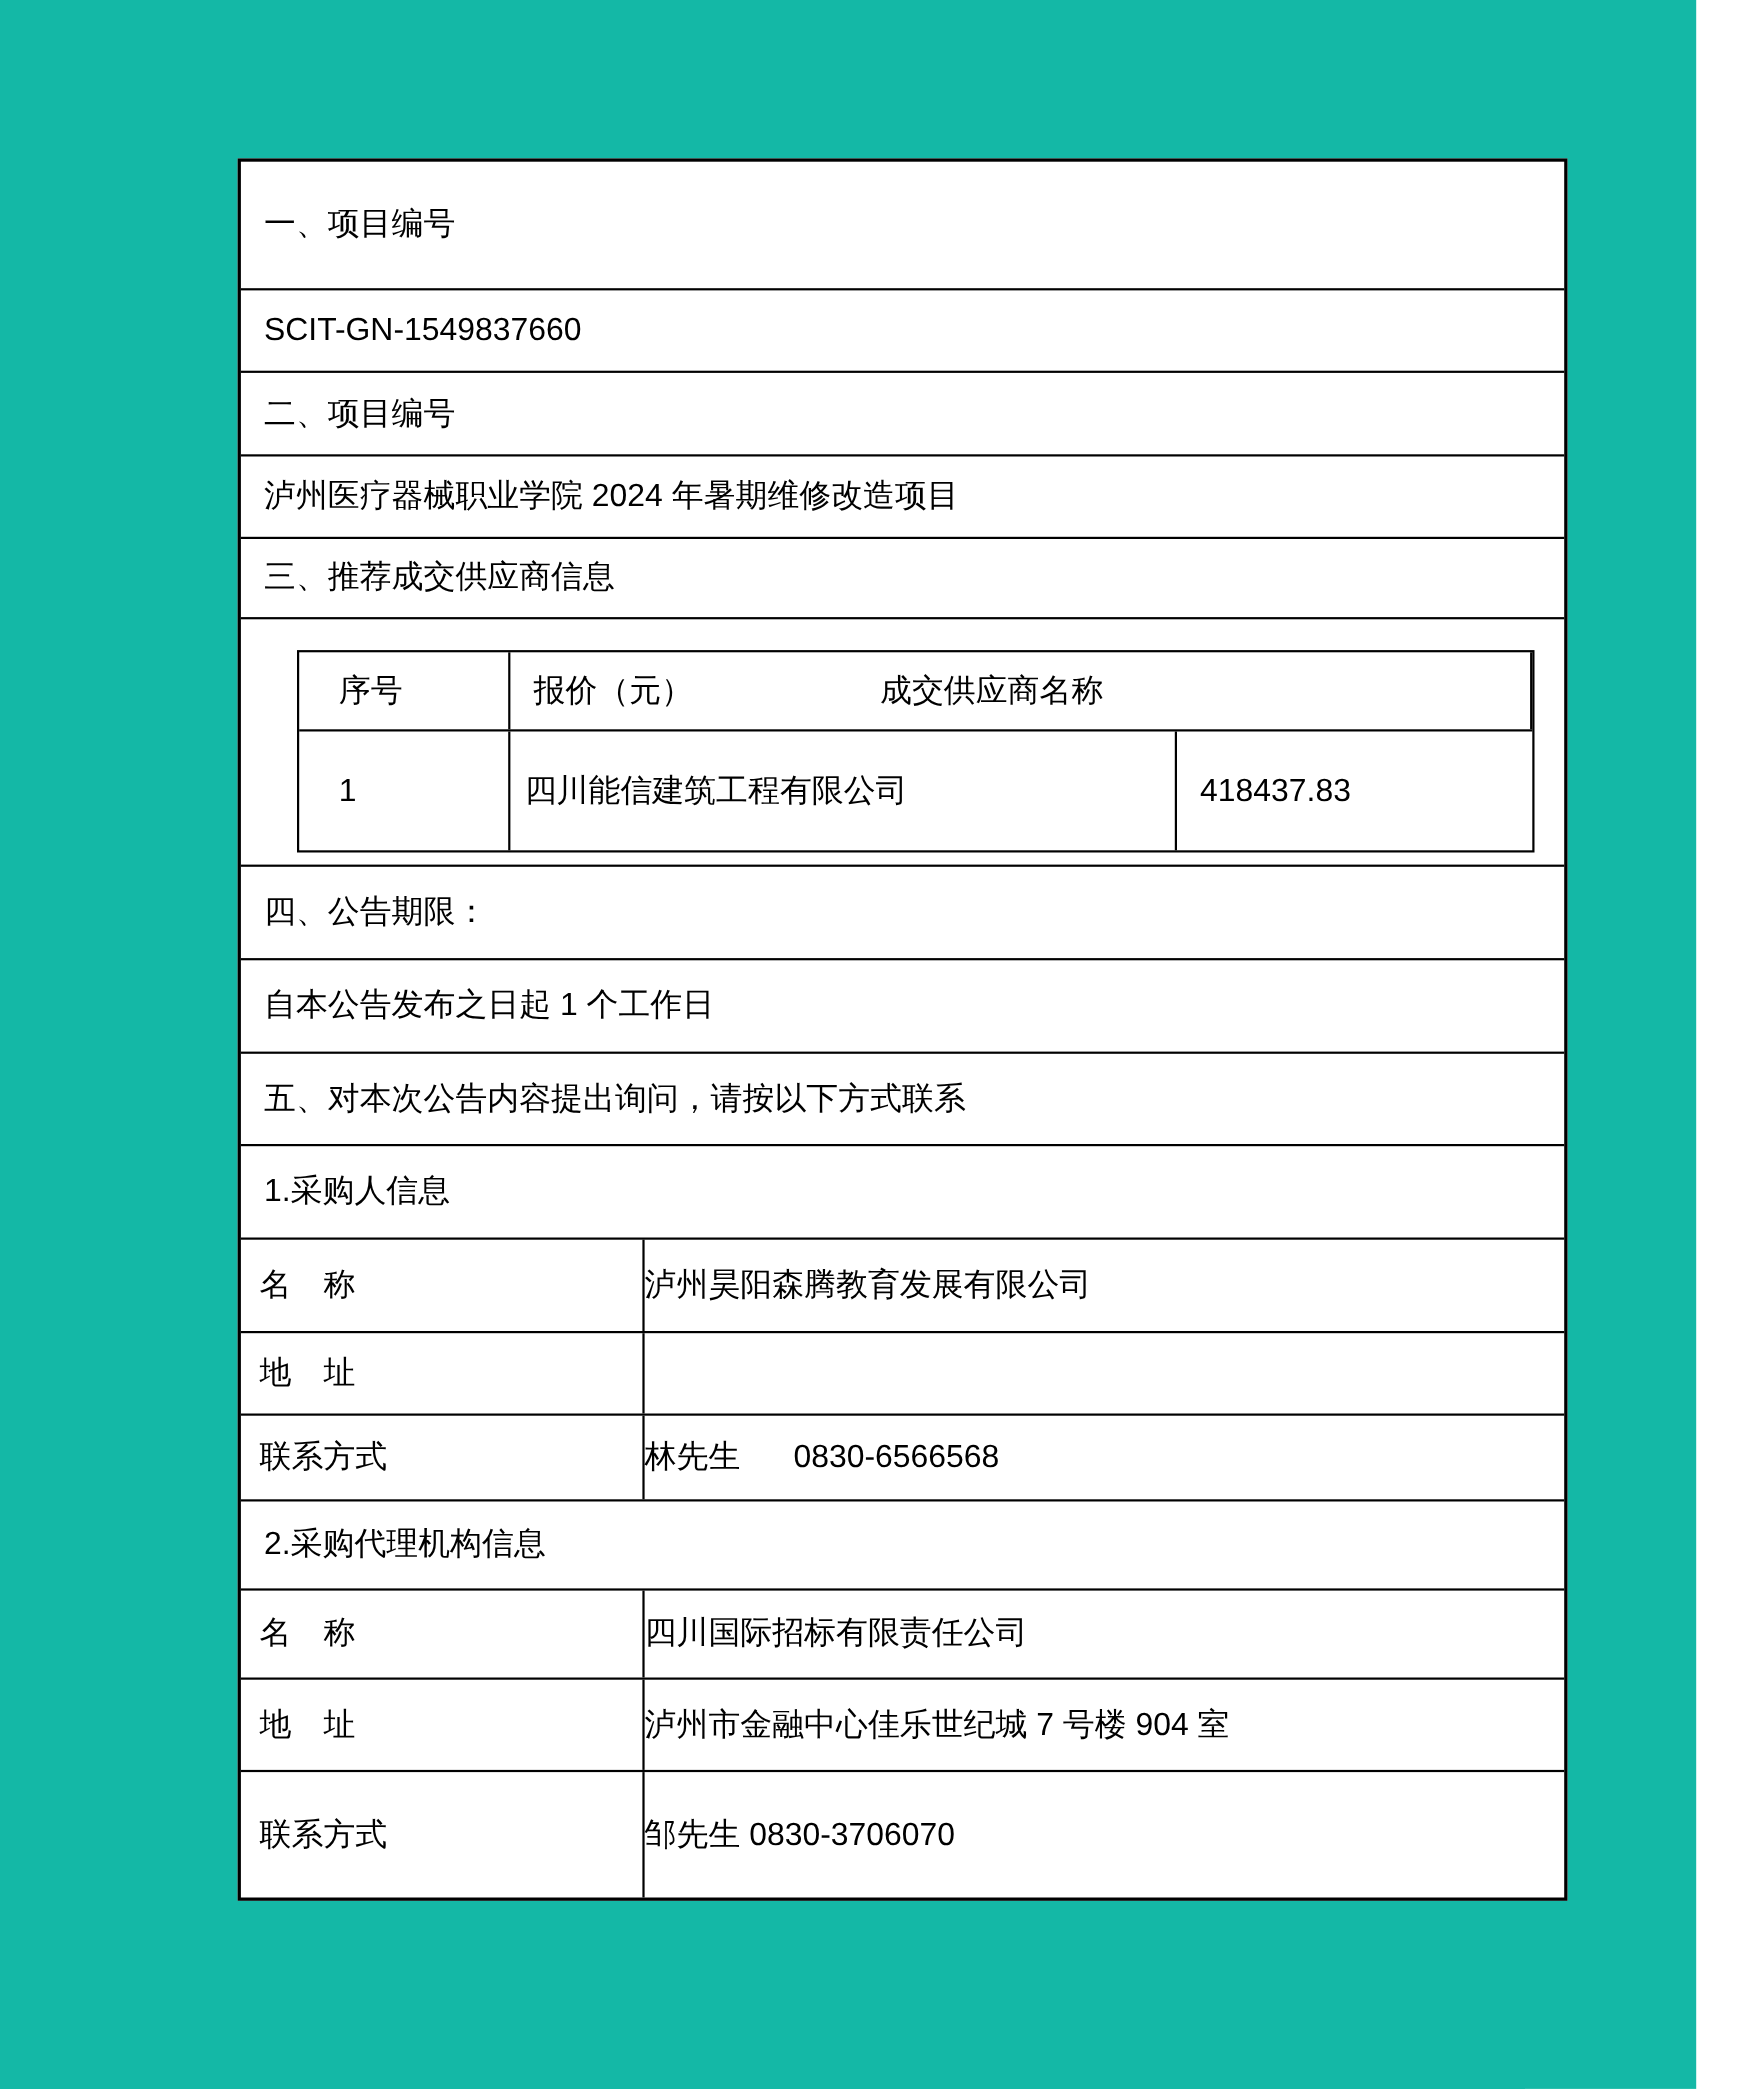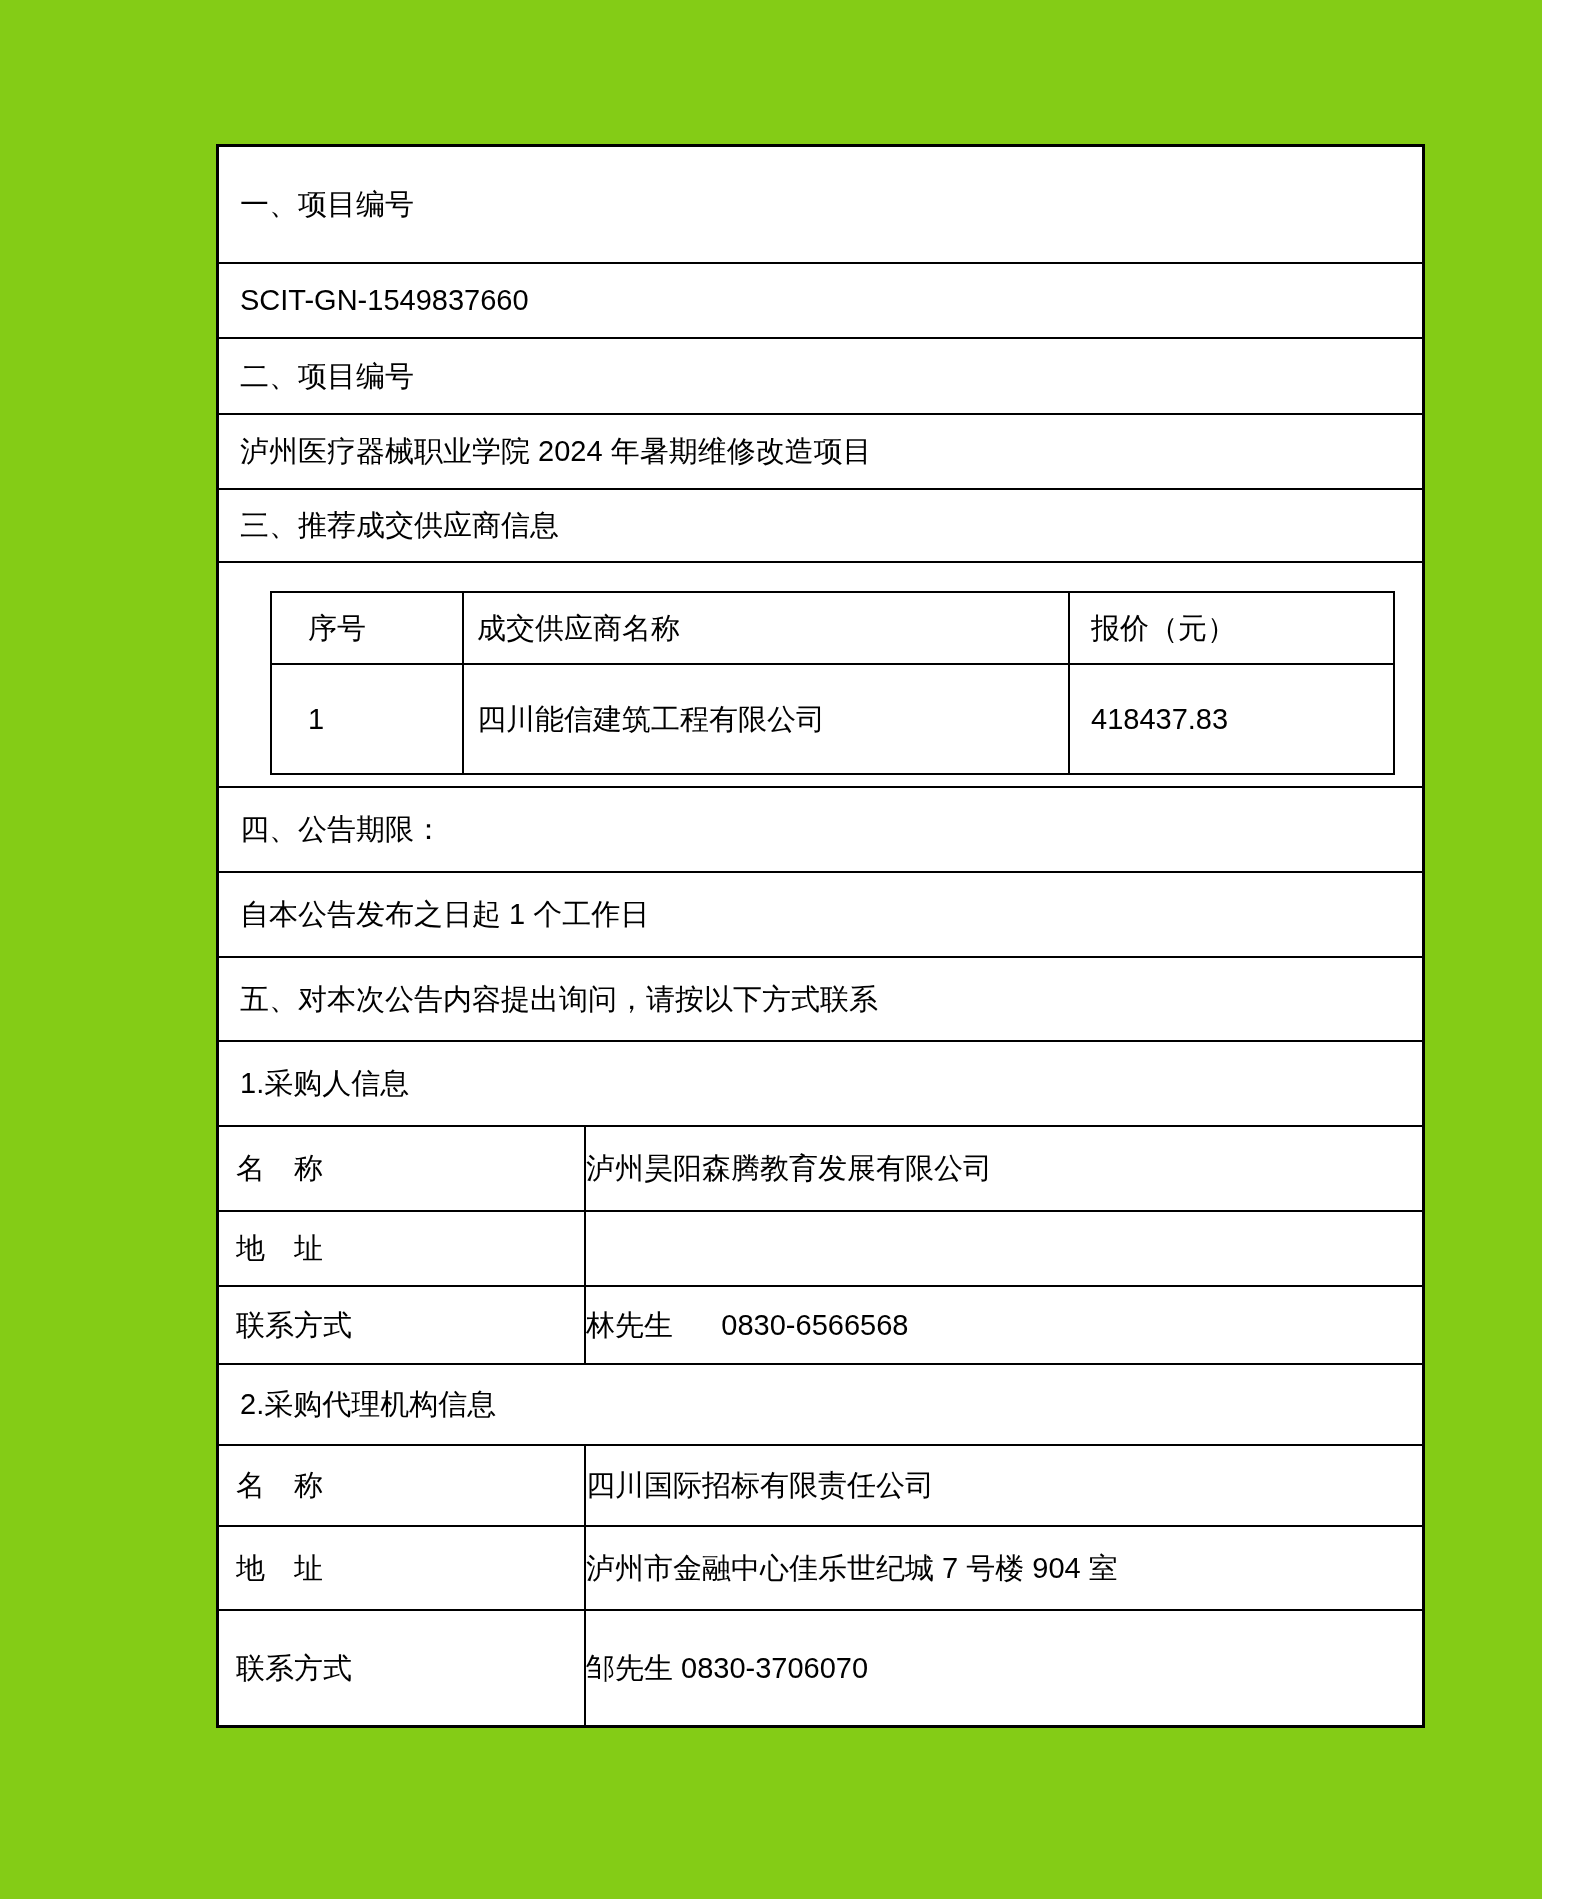--- a/index.html
+++ b/index.html
@@ -1,20 +1,20 @@
 <!DOCTYPE html>
 <html><head>
 <meta charset="utf-8">
 <style>
   html,body{margin:0;padding:0;background:#ffffff;}
   .page{
     position:relative;
     width:1542px;
     height:1899px;
-    background:#84cc16;
+    background:#14b8a6;
     color:#000000;
     font-family:"Liberation Sans","Liberation Serif",serif;
     font-size:29px;
     line-height:1.25;
   }
   .doc-table{
     position:absolute;
     left:216px;
     top:144px;
     width:1209px;
@@ -124,22 +124,22 @@
     </div>
 
     <div class="row h73">
       <div class="full">三、推荐成交供应商信息</div>
     </div>
 
     <div class="row h225 container-row">
       <div class="inner-table">
         <div class="irow ihead">
           <div class="icell no">序号</div>
+          <div class="icell price">报价（元）</div>
           <div class="icell name">成交供应商名称</div>
-          <div class="icell price">报价（元）</div>
         </div>
         <div class="irow ibody">
           <div class="icell no">1</div>
           <div class="icell name">四川能信建筑工程有限公司</div>
           <div class="icell price">418437.83</div>
         </div>
       </div>
     </div>
 
     <div class="row h85">

